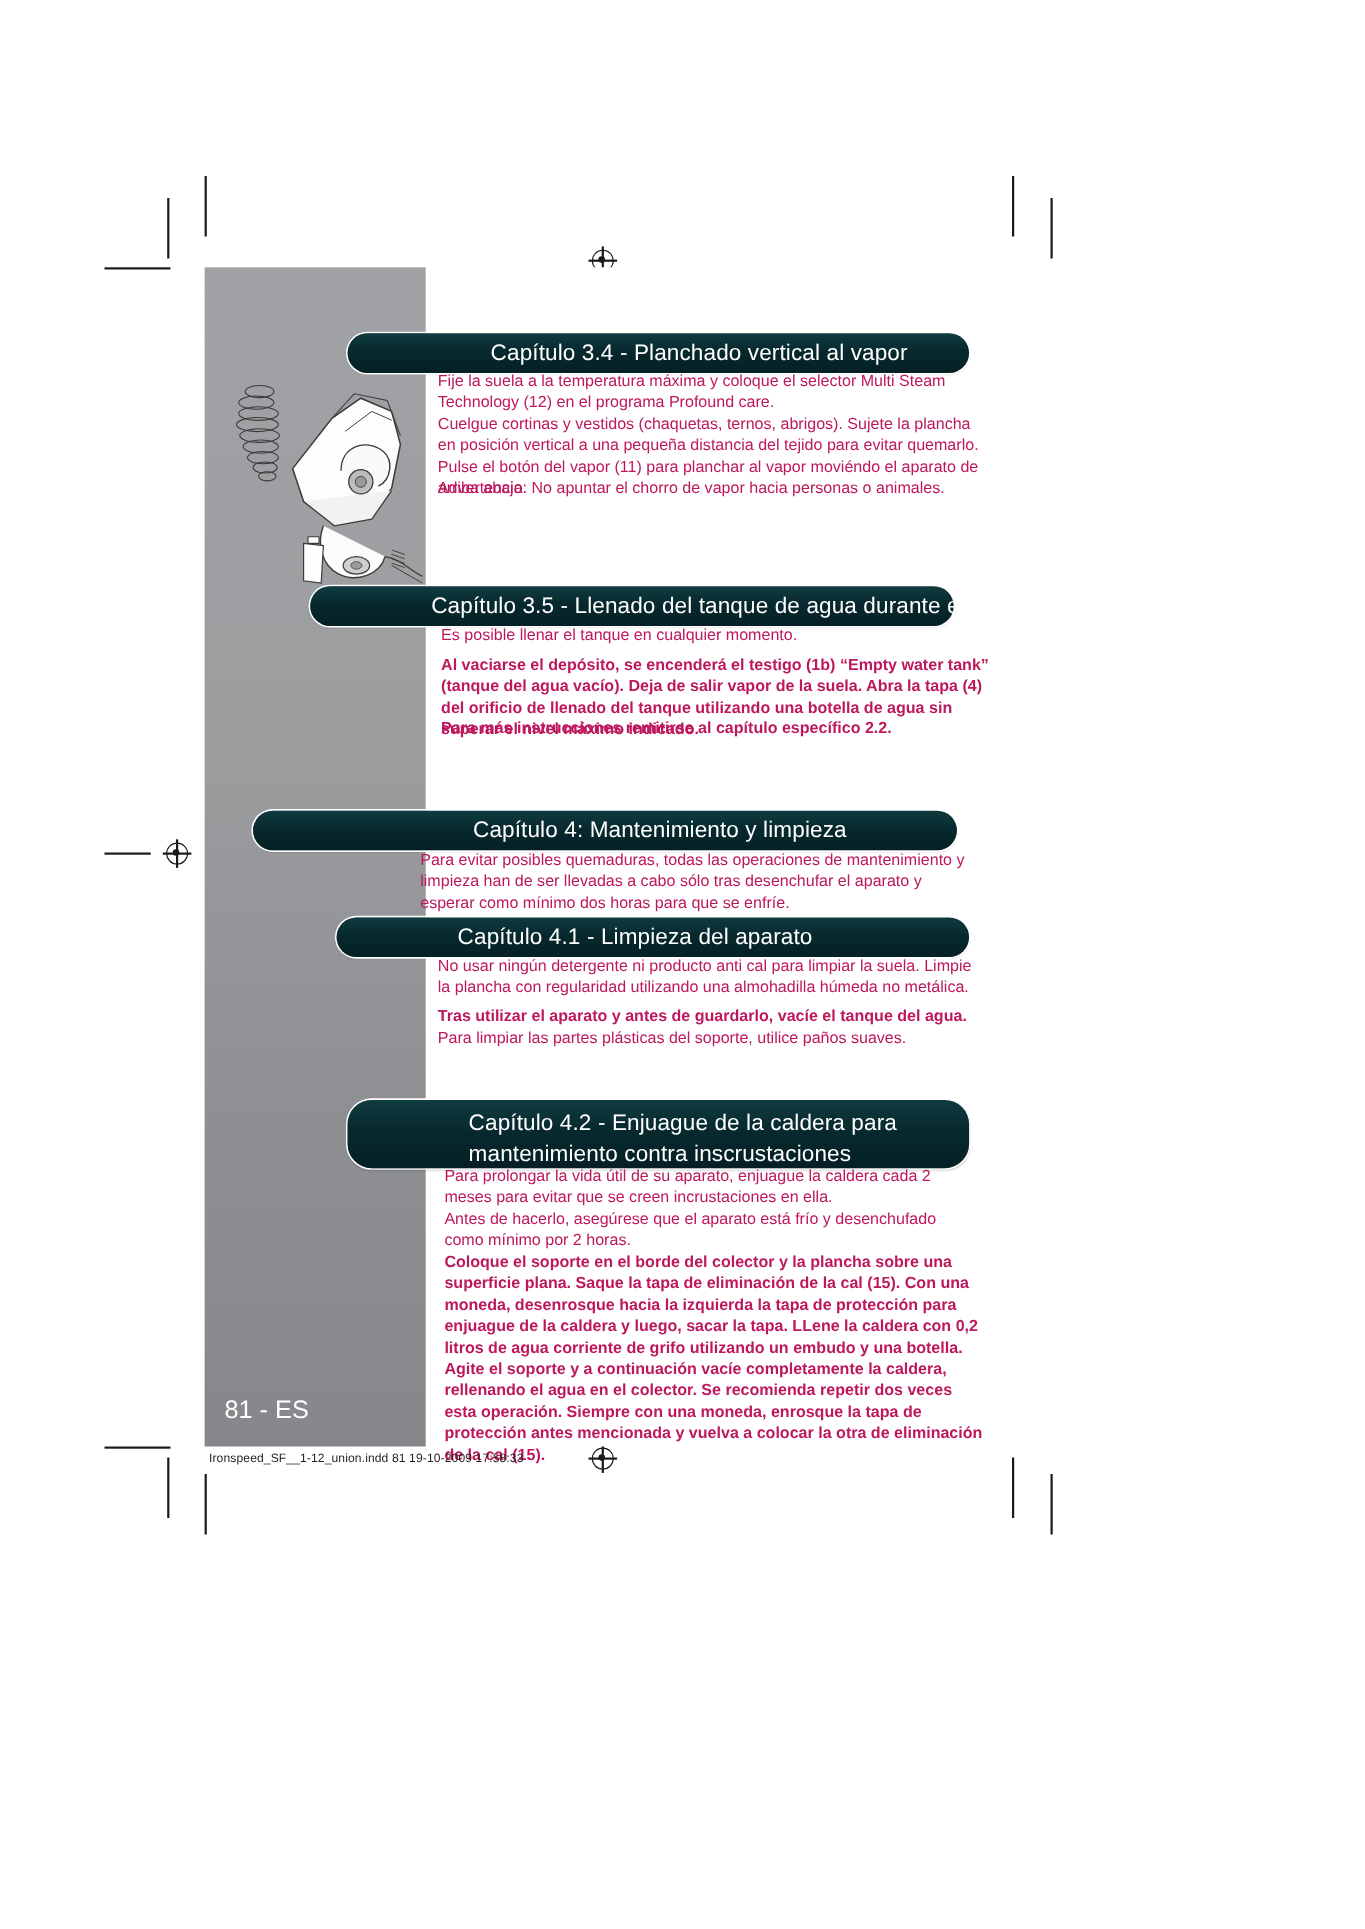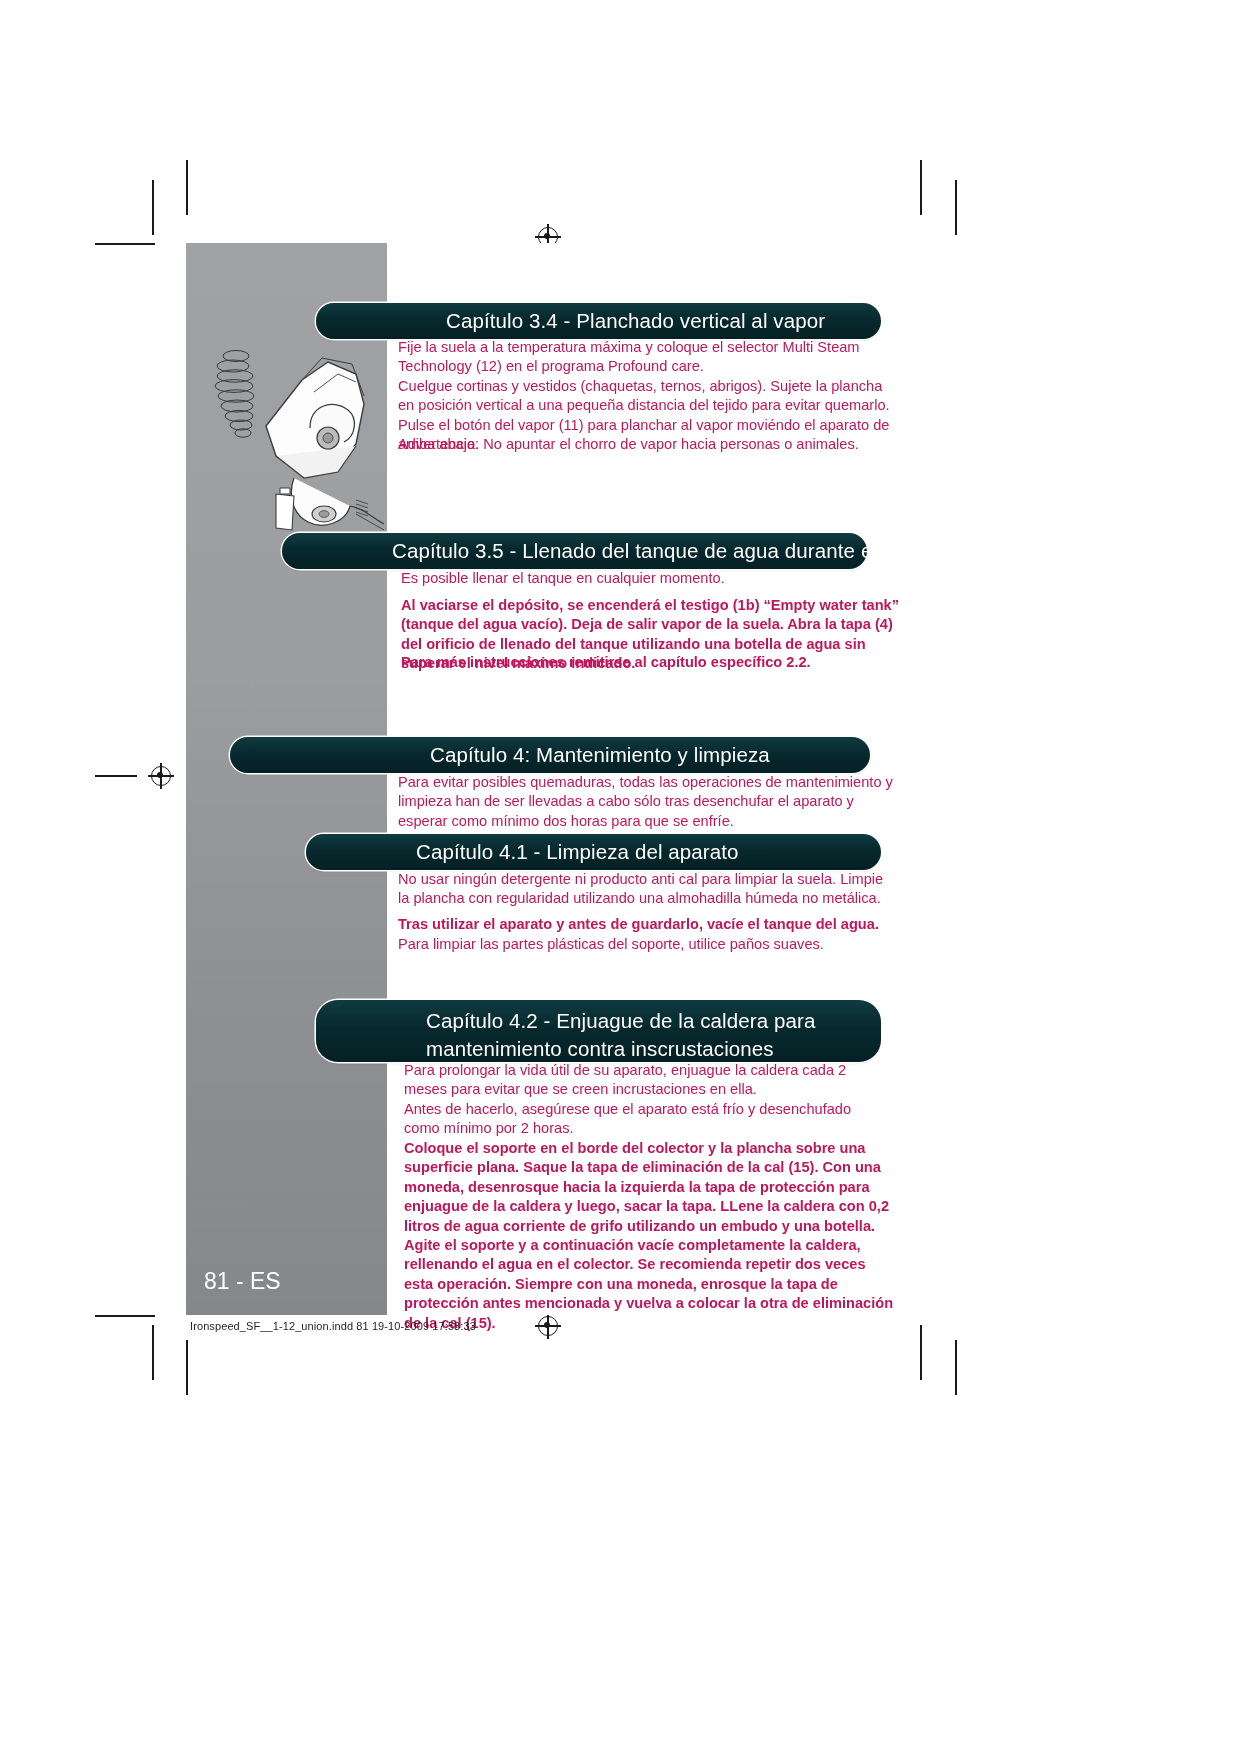--- a/index.html
+++ b/index.html
@@ -137,21 +137,21 @@
   <div class="pill" style="left:96px;top:290px;width:585px;">
     <span style="padding-left:110px;">Capítulo 3.5 - Llenado del tanque de agua durante el uso</span>
   </div>
   <div class="para" style="left:215px;top:326px;width:496px;">Es posible llenar el tanque en cualquier momento.</div>
   <div class="para sb" style="left:215px;top:353px;width:498px;">Al  vaciarse el depósito, se encenderá el testigo (1b) “Empty water tank” (tanque del agua vacío). Deja de salir vapor de la suela. Abra la tapa (4) del orificio de llenado del tanque utilizando una botella de agua sin superar el nivel máximo indicado.</div>
   <div class="para sb" style="left:215px;top:410px;width:496px;">Para más instrucciones remitirse al capítulo específico 2.2.</div>
 
   <div class="pill" style="left:44px;top:494px;width:640px;">
     <span style="padding-left:200px;">Capítulo 4: Mantenimiento y limpieza</span>
   </div>
-  <div class="para" style="left:212px;top:530px;width:500px;">Para evitar posibles quemaduras, todas las operaciones de mantenimiento y limpieza han de ser llevadas a cabo sólo tras desenchufar el aparato y esperar como mínimo dos horas para que se enfríe.</div>
+  <div class="para" style="left:196px;top:530px;width:500px;">Para evitar posibles quemaduras, todas las operaciones de mantenimiento y limpieza han de ser llevadas a cabo sólo tras desenchufar el aparato y esperar como mínimo dos horas para que se enfríe.</div>
 
   <div class="pill" style="left:120px;top:591px;width:575px;">
     <span style="padding-left:110px;">Capítulo 4.1 - Limpieza del aparato</span>
   </div>
   <div class="para" style="left:212px;top:627px;width:498px;">No usar ningún detergente ni producto anti cal para limpiar la suela. Limpie la plancha con regularidad utilizando una almohadilla húmeda no metálica.</div>
   <div class="para" style="left:212px;top:672px;width:498px;font-weight:bold;">Tras utilizar el aparato y antes de guardarlo, vacíe el tanque del agua.</div>
   <div class="para" style="left:212px;top:692px;width:498px;">Para limpiar las partes plásticas del soporte, utilice paños suaves.</div>
 
   <div class="pill two" style="left:130px;top:757px;width:565px;">
     <span style="padding-left:110px;padding-right:18px;">Capítulo 4.2 - Enjuague de la caldera para mantenimiento contra inscrustaciones</span>

